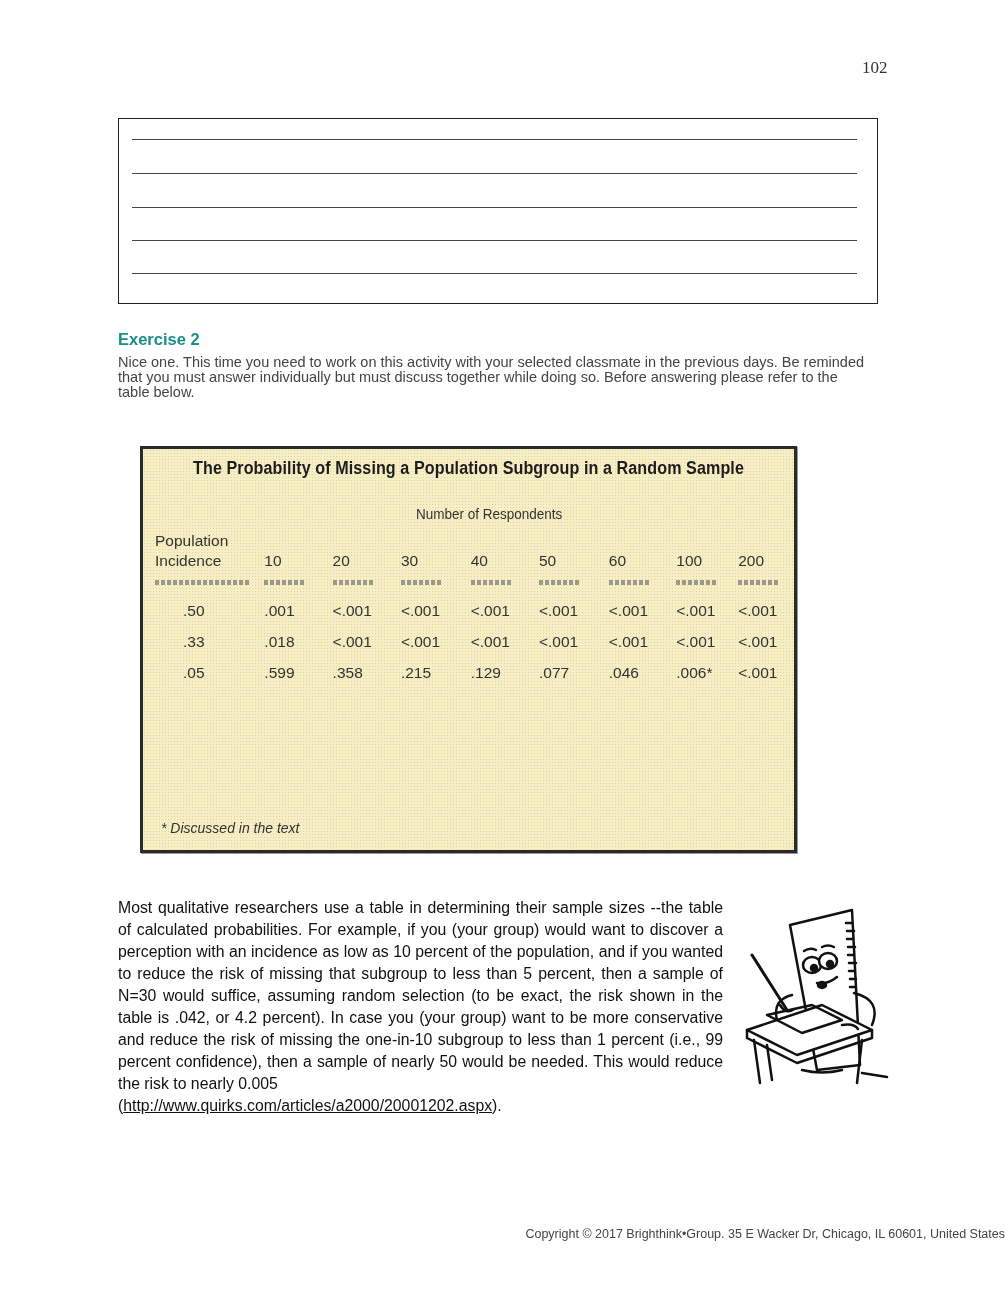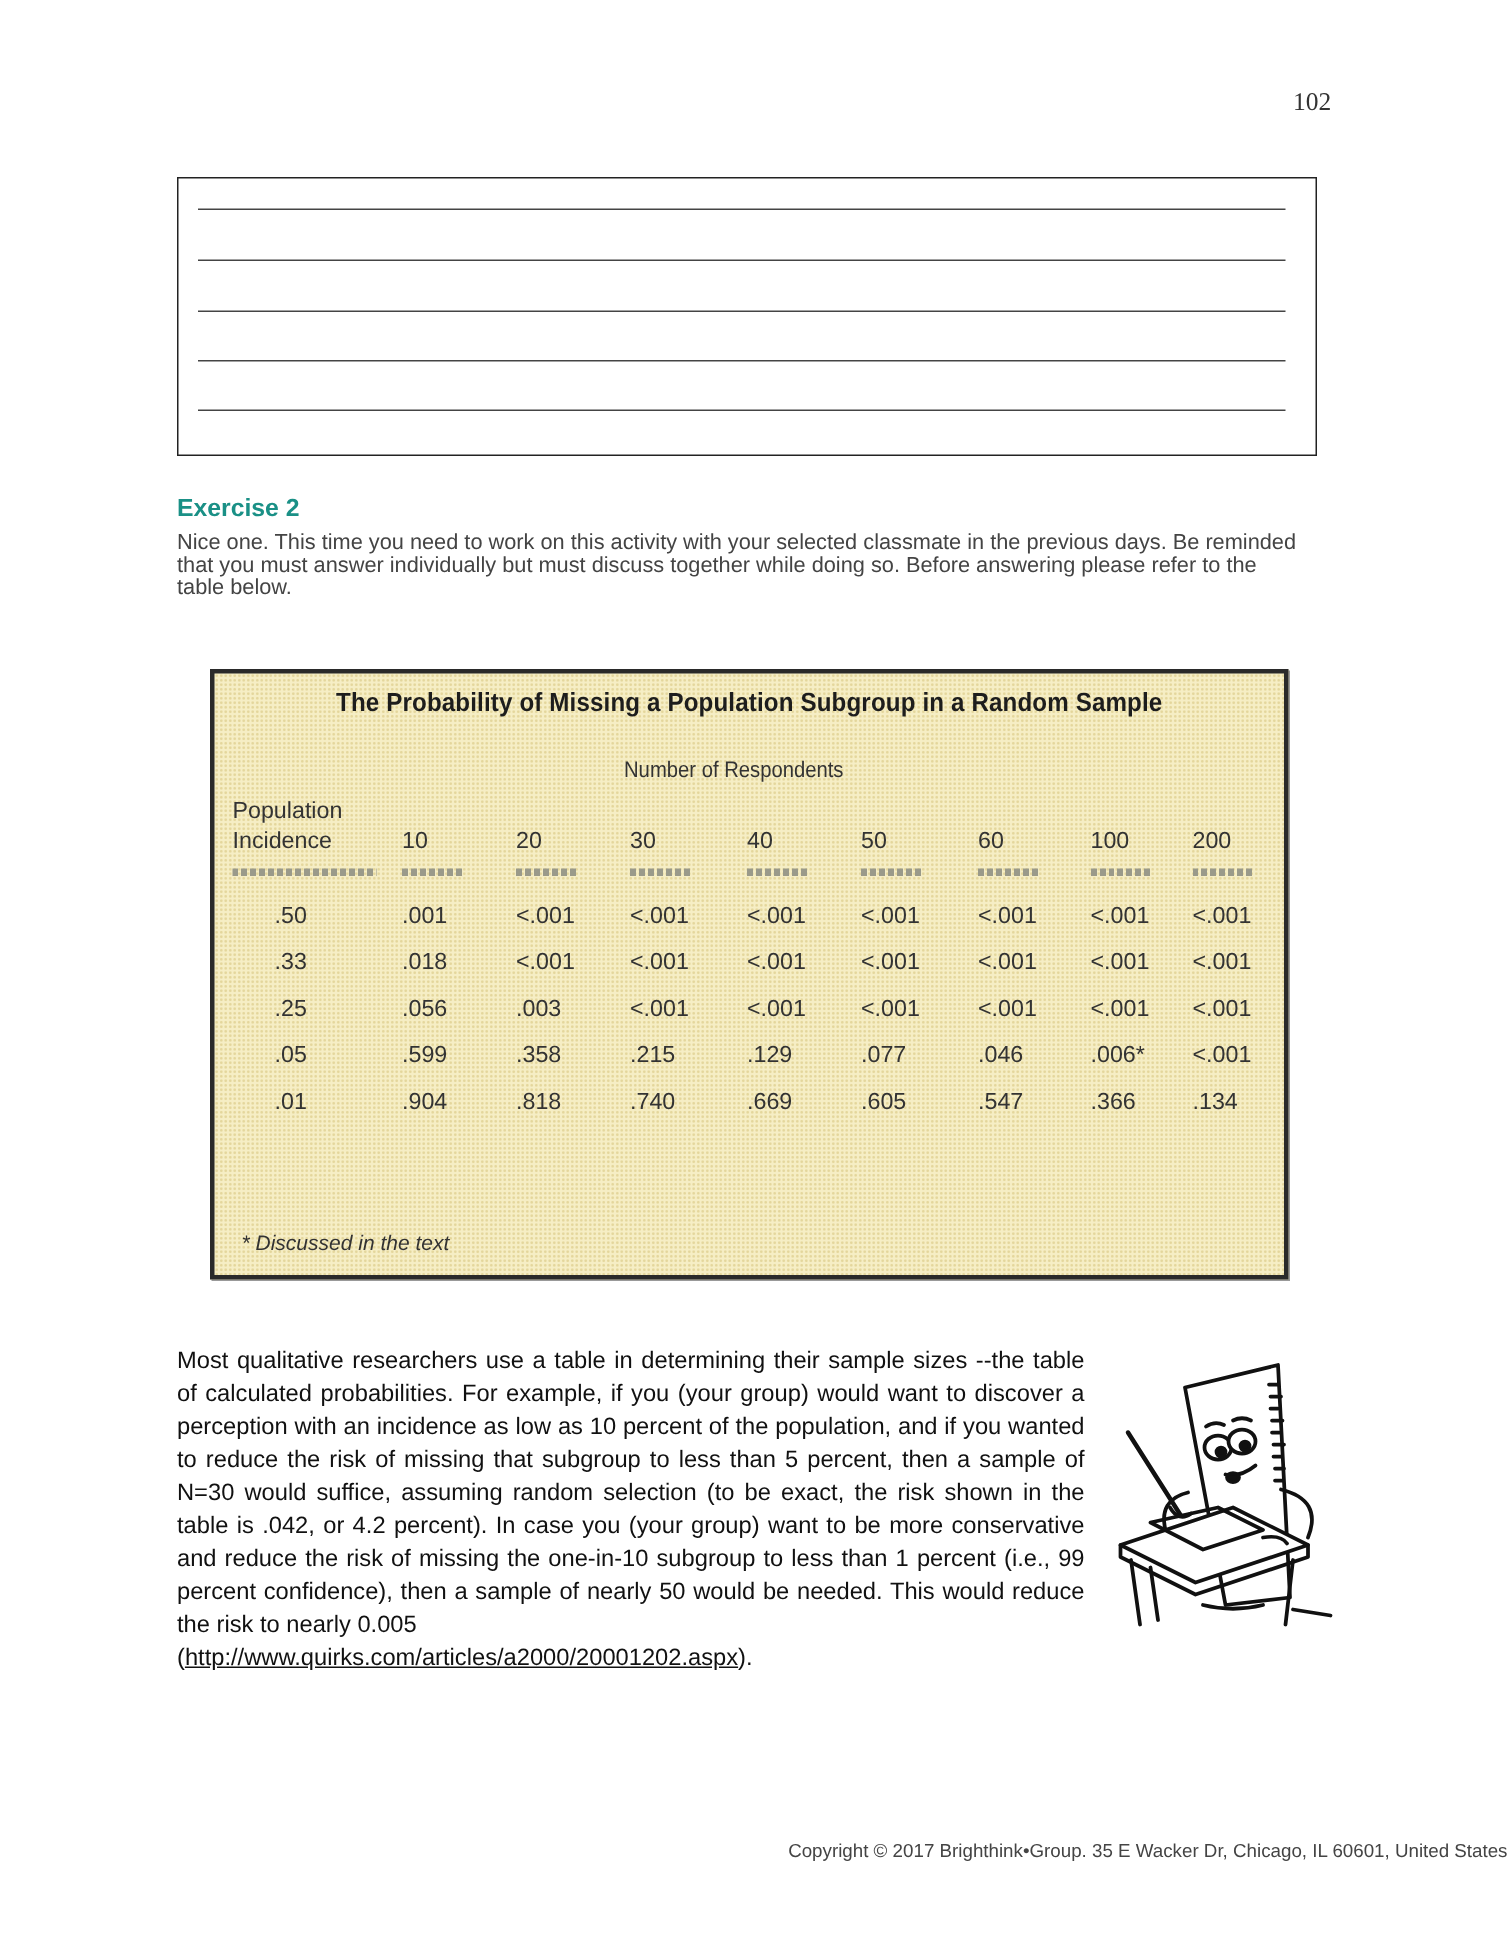--- a/index.html
+++ b/index.html
@@ -2,21 +2,21 @@
 <html><head>
   <meta charset="utf-8">
   <style>
     html, body { margin: 0; padding: 0; background: #ffffff; }
     body { width: 1005px; height: 1301px; position: relative; overflow: hidden; font-family: "Liberation Sans", sans-serif; color: #222; }
     .page-number { position: absolute; top: 58px; left: 862px; font-family: "Liberation Serif", serif; font-size: 17px; color: #333; }
     .answer-box { position: absolute; left: 118px; top: 118px; width: 760px; height: 186px; border: 1.5px solid #222; box-sizing: border-box; }
     .answer-line { position: absolute; left: 13px; right: 20px; height: 0; border-top: 1.5px solid #444; }
     .exercise-title { position: absolute; left: 118px; top: 330px; font-size: 16.5px; font-weight: bold; color: #1a9086; text-align: right; }
     .intro { position: absolute; left: 118px; top: 355px; width: 750px; font-size: 14.5px; line-height: 15px; color: #444; }
-    .table-frame { position: absolute; left: 140px; top: 446px; width: 719px; height: 407px; box-sizing: border-box; border: 3px solid #2a2a2a; background-color: #f6eec5;
+    .table-frame { position: absolute; left: 140px; top: 446px; width: 657px; height: 407px; box-sizing: border-box; border: 3px solid #2a2a2a; background-color: #f6eec5;
       background-image: radial-gradient(#e3d59a 0.8px, transparent 0.9px); background-size: 3px 3px; box-shadow: 1px 1px 0 #999; }
     .table-title { position: absolute; top: 9px; left: 0; right: 0; text-align: center; font-size: 17.5px; font-weight: bold; color: #1d1d1d; letter-spacing: 0.1px; transform: scaleX(0.92); }
     .respondents-label { position: absolute; top: 56px; left: 273px; font-size: 15px; color: #333; transform: scaleX(0.9); transform-origin: left; }
     .prob-table { position: absolute; left: 12px; top: 76px; border-collapse: collapse; font-size: 15.5px; color: #333; }
     .prob-table td, .prob-table th { padding: 0; font-weight: normal; text-align: left; vertical-align: bottom; }
     .prob-table th { height: 46px; line-height: 20px; transform-origin: left; }
     .prob-table .sep td { height: 16px; }
     .dashes { display: inline-block; height: 5px; background: repeating-linear-gradient(90deg, #9a9a8a 0 4px, transparent 4px 6px); }
     .prob-table .row td { height: 31px; }
     .c0 { width: 113px; } .c1 { width: 76px; } .c2 { width: 76px; } .c3 { width: 78px; } .c4 { width: 76px; } .c5 { width: 78px; } .c6 { width: 75px; } .c7 { width: 68px; } .c8 { width: 60px; }
@@ -88,51 +88,29 @@
         <td>.018</td>
         <td>&lt;.001</td>
         <td>&lt;.001</td>
         <td>&lt;.001</td>
         <td>&lt;.001</td>
         <td>&lt;.001</td>
         <td>&lt;.001</td>
         <td>&lt;.001</td>
       </tr>
       <tr class="row">
-        <td class="rowlabel">.25</td>
-        <td>.056</td>
-        <td>.003</td>
-        <td>&lt;.001</td>
-        <td>&lt;.001</td>
-        <td>&lt;.001</td>
-        <td>&lt;.001</td>
-        <td>&lt;.001</td>
-        <td>&lt;.001</td>
-      </tr>
-      <tr class="row">
         <td class="rowlabel">.05</td>
         <td>.599</td>
         <td>.358</td>
         <td>.215</td>
         <td>.129</td>
         <td>.077</td>
         <td>.046</td>
         <td>.006*</td>
         <td>&lt;.001</td>
-      </tr>
-      <tr class="row">
-        <td class="rowlabel">.01</td>
-        <td>.904</td>
-        <td>.818</td>
-        <td>.740</td>
-        <td>.669</td>
-        <td>.605</td>
-        <td>.547</td>
-        <td>.366</td>
-        <td>.134</td>
       </tr>
     </tbody>
   </table>
   <div class="footnote">* Discussed in the text</div>
 </div>
 
 <div class="body-text">
   <span>Most qualitative researchers use a table in determining their sample sizes --the table of calculated probabilities. For example, if you (your group) would want to discover a perception with an incidence as low as 10 percent of the population, and if you wanted to reduce the risk of missing that subgroup to less than 5 percent, then a sample of N=30 would suffice, assuming random selection (to be exact, the risk shown in the table is .042, or 4.2 percent). In case you (your group) want to be more conservative and reduce the risk of missing the one-in-10 subgroup to less than 1 percent (i.e., 99 percent confidence), then a sample of nearly 50 would be needed. This would reduce the risk to nearly 0.005</span><br>
   <span>(</span><a>http://www.quirks.com/articles/a2000/20001202.aspx</a><span>).</span>
 </div>

